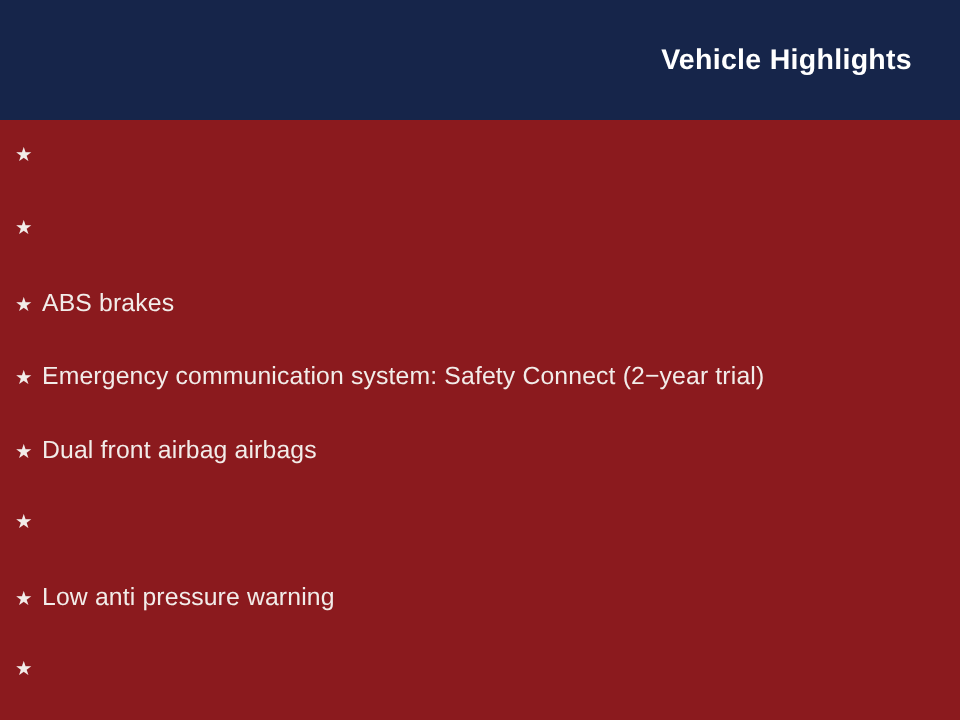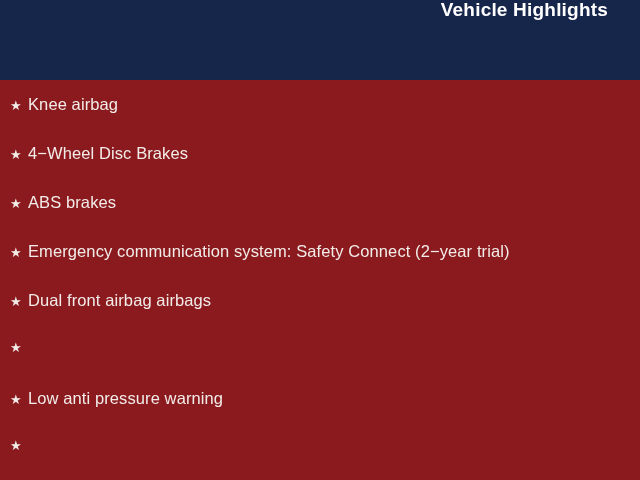--- a/index.html
+++ b/index.html
@@ -24,21 +24,21 @@
     display: flex;
     flex-direction: column;
   }
 
   
   #header {
     height: 80px;
     flex: 0 0 80px;
     background: #16254a;
     display: flex;
-    align-items: flex-start;
+    align-items: center;
     justify-content: flex-end;
     padding: 0 32px 0 0;
   }
 
   #header-title {
     color: #ffffff;
     font-size: 19px;
     font-weight: bold;
     letter-spacing: 0.2px;
     line-height: 1;
@@ -90,26 +90,24 @@
 
   <div id="header">
     <div id="header-title">Vehicle Highlights</div>
   </div>
 
   <div id="body">
     <ul id="highlights-list">
 
       <li class="highlight-item">
         <span class="bullet-star">★</span>
-        <span class="item-label">Knee airbag</span>
       </li>
 
       <li class="highlight-item">
         <span class="bullet-star">★</span>
-        <span class="item-label">4−Wheel Disc Brakes</span>
       </li>
 
       <li class="highlight-item">
         <span class="bullet-star">★</span>
         <span class="item-label">ABS brakes</span>
       </li>
 
       <li class="highlight-item">
         <span class="bullet-star">★</span>
         <span class="item-label">Emergency communication system: Safety Connect (2−year trial)</span>

